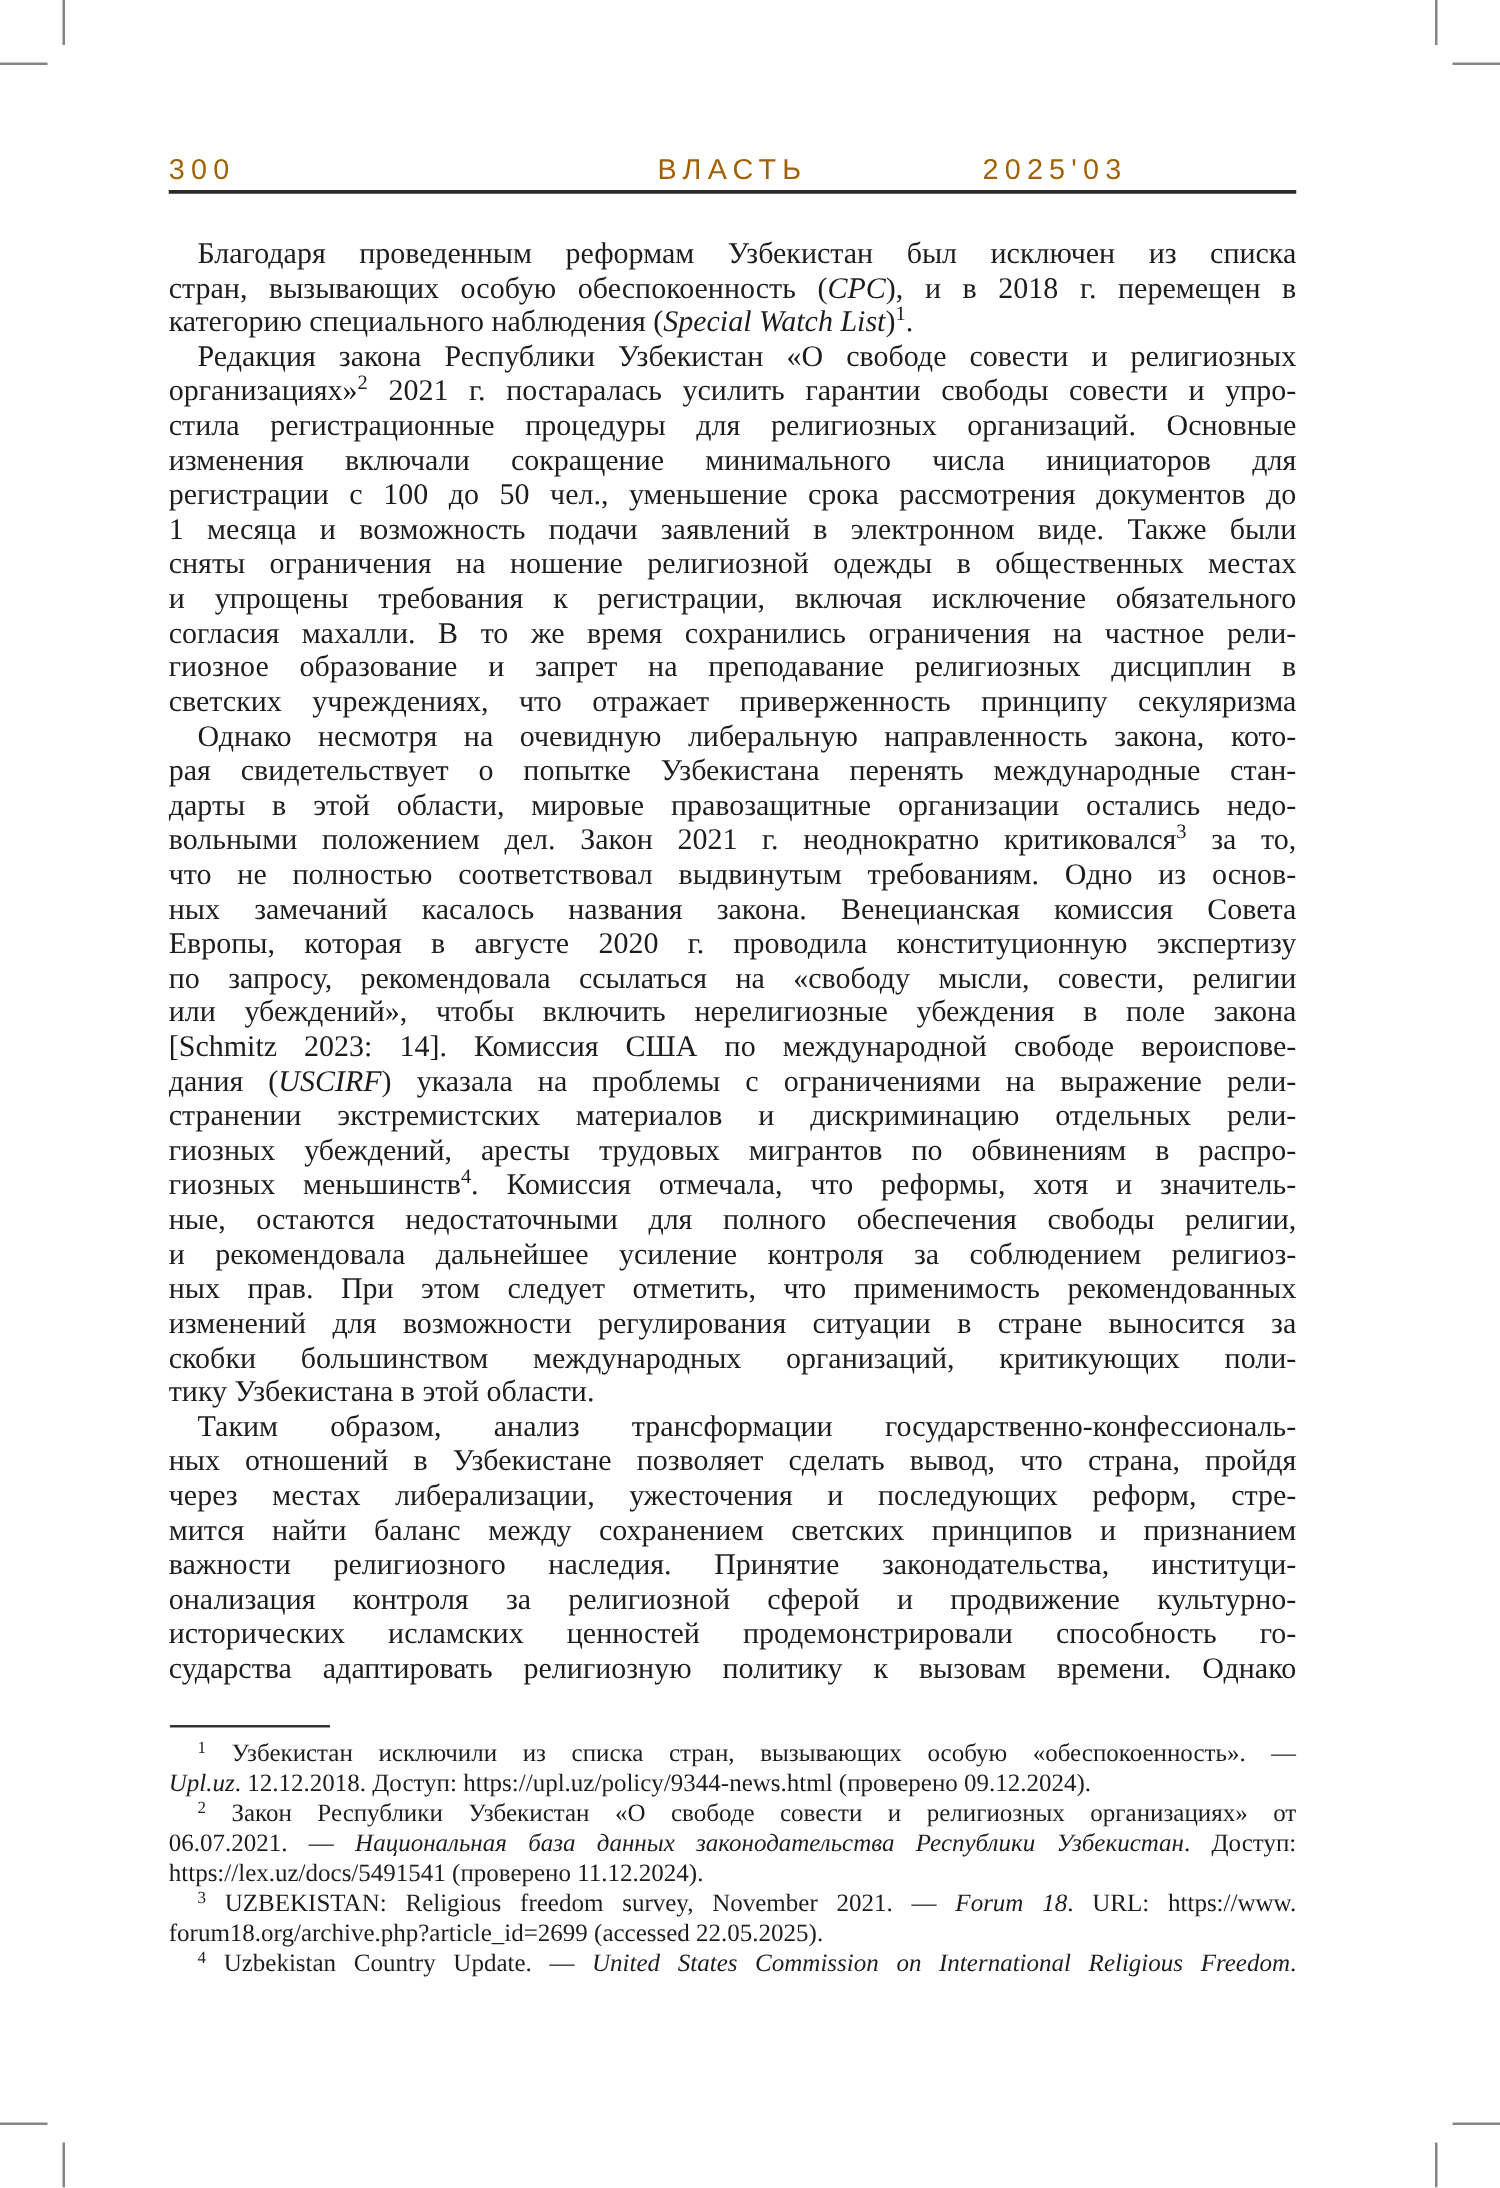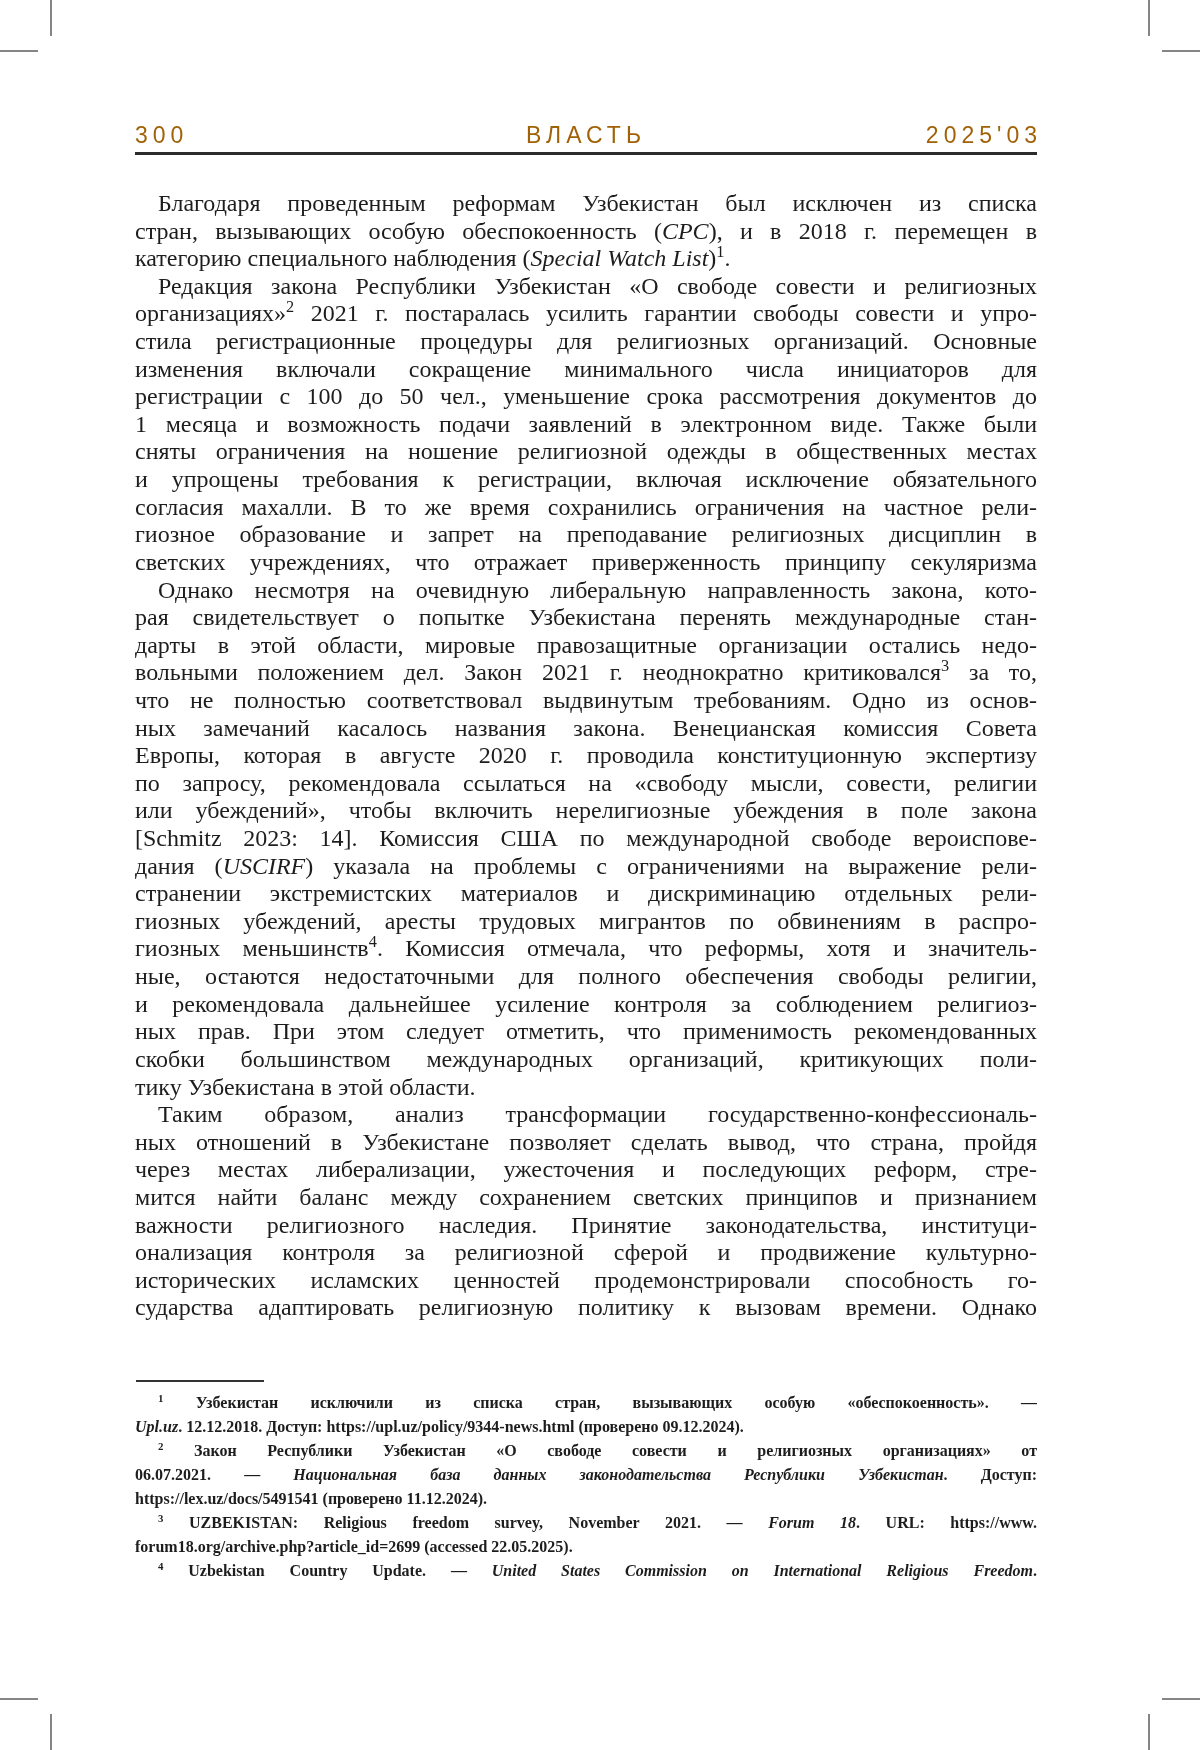--- a/index.html
+++ b/index.html
@@ -14,33 +14,33 @@
   .crop{position:absolute;background:#858585;}
   
   .hdr{
     position:absolute;left:135px;top:122px;width:902px;
     display:grid;grid-template-columns:1fr auto 1fr;align-items:baseline;
     font-family:"Liberation Sans", sans-serif;
     font-size:23px;letter-spacing:5px;color:#a16207;
   }
   .hdr .left{text-align:left;}
   .hdr .mid{text-align:right;}
-  .hdr .right{text-align:right;margin-right:-5px;}
+  .hdr .right{text-align:center;margin-right:-5px;}
   .hdr-rule{position:absolute;left:135px;top:152px;width:902px;height:3px;background:#2b2b2b;}
   
   .bodytext{
     position:absolute;left:135px;top:190px;width:902px;
     font-size:24px;line-height:27.62px;
   }
   .bodytext .line{height:27.62px;}
   
   .fnrule{position:absolute;left:136px;top:1380px;width:128px;height:2px;background:#333;}
   .footnotes{
     position:absolute;left:135px;top:1391px;width:902px;
-    font-size:16px;line-height:24px;font-weight:bold;
+    font-size:20px;line-height:24px;
   }
   .footnotes .line{height:24px;}
   
   .line{
     text-align:justify;
     text-align-last:justify;
     overflow:hidden;
     white-space:normal;
   }
   .line.last{text-align-last:left;}
@@ -104,20 +104,21 @@
       <div class="line">по запросу, рекомендовала ссылаться на «свободу мысли, совести, религии</div>
       <div class="line">или убеждений», чтобы включить нерелигиозные убеждения в поле закона</div>
       <div class="line">[Schmitz 2023: 14]. Комиссия США по международной свободе вероиспове-</div>
       <div class="line">дания (<em>USCIRF</em>) указала на проблемы с ограничениями на выражение рели-</div>
       <div class="line">странении экстремистских материалов и дискриминацию отдельных рели-</div>
       <div class="line">гиозных убеждений, аресты трудовых мигрантов по обвинениям в распро-</div>
       <div class="line">гиозных меньшинств<sup>4</sup>. Комиссия отмечала, что реформы, хотя и значитель-</div>
       <div class="line">ные, остаются недостаточными для полного обеспечения свободы религии,</div>
       <div class="line">и рекомендовала дальнейшее усиление контроля за соблюдением религиоз-</div>
       <div class="line">ных прав. При этом следует отметить, что применимость рекомендованных</div>
+      <div class="line">изменений для возможности регулирования ситуации в стране выносится за</div>
       <div class="line">скобки большинством международных организаций, критикующих поли-</div>
       <div class="line last">тику Узбекистана в этой области.</div>
     </div>
     <div class="para">
       <div class="line first">Таким образом, анализ трансформации государственно-конфессиональ-</div>
       <div class="line">ных отношений в Узбекистане позволяет сделать вывод, что страна, пройдя</div>
       <div class="line">через местах либерализации, ужесточения и последующих реформ, стре-</div>
       <div class="line">мится найти баланс между сохранением светских принципов и признанием</div>
       <div class="line">важности религиозного наследия. Принятие законодательства, институци-</div>
       <div class="line">онализация контроля за религиозной сферой и продвижение культурно-</div>

